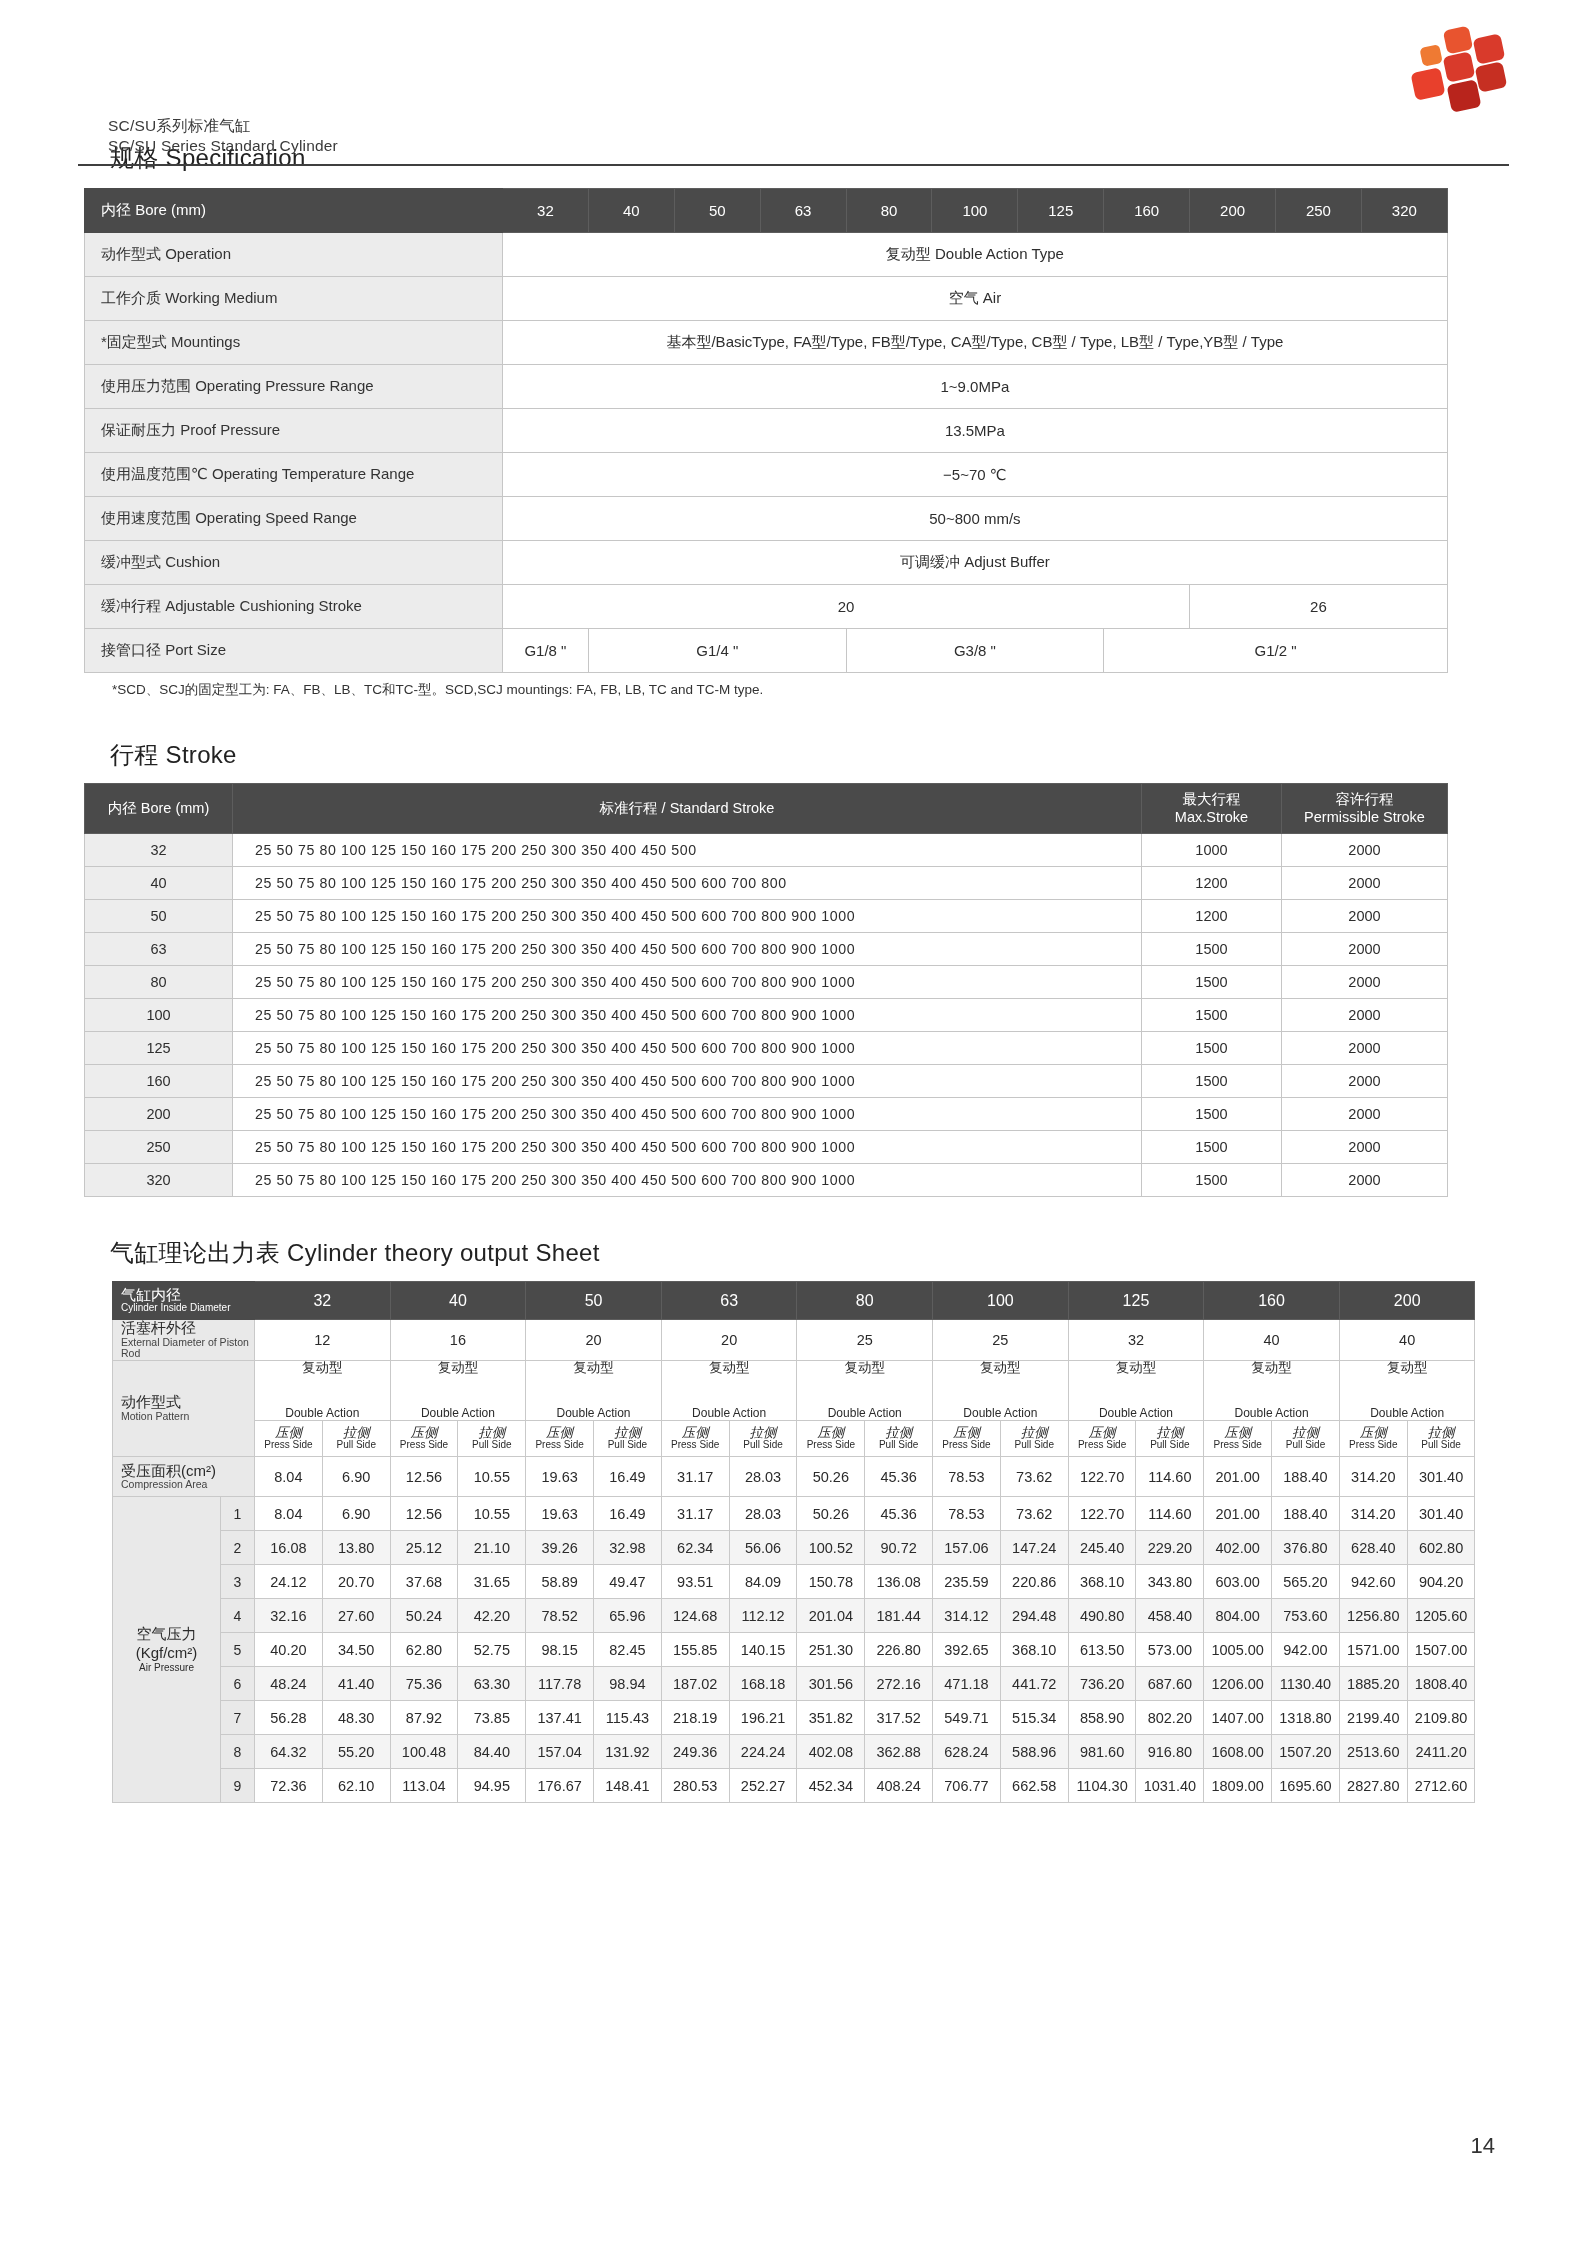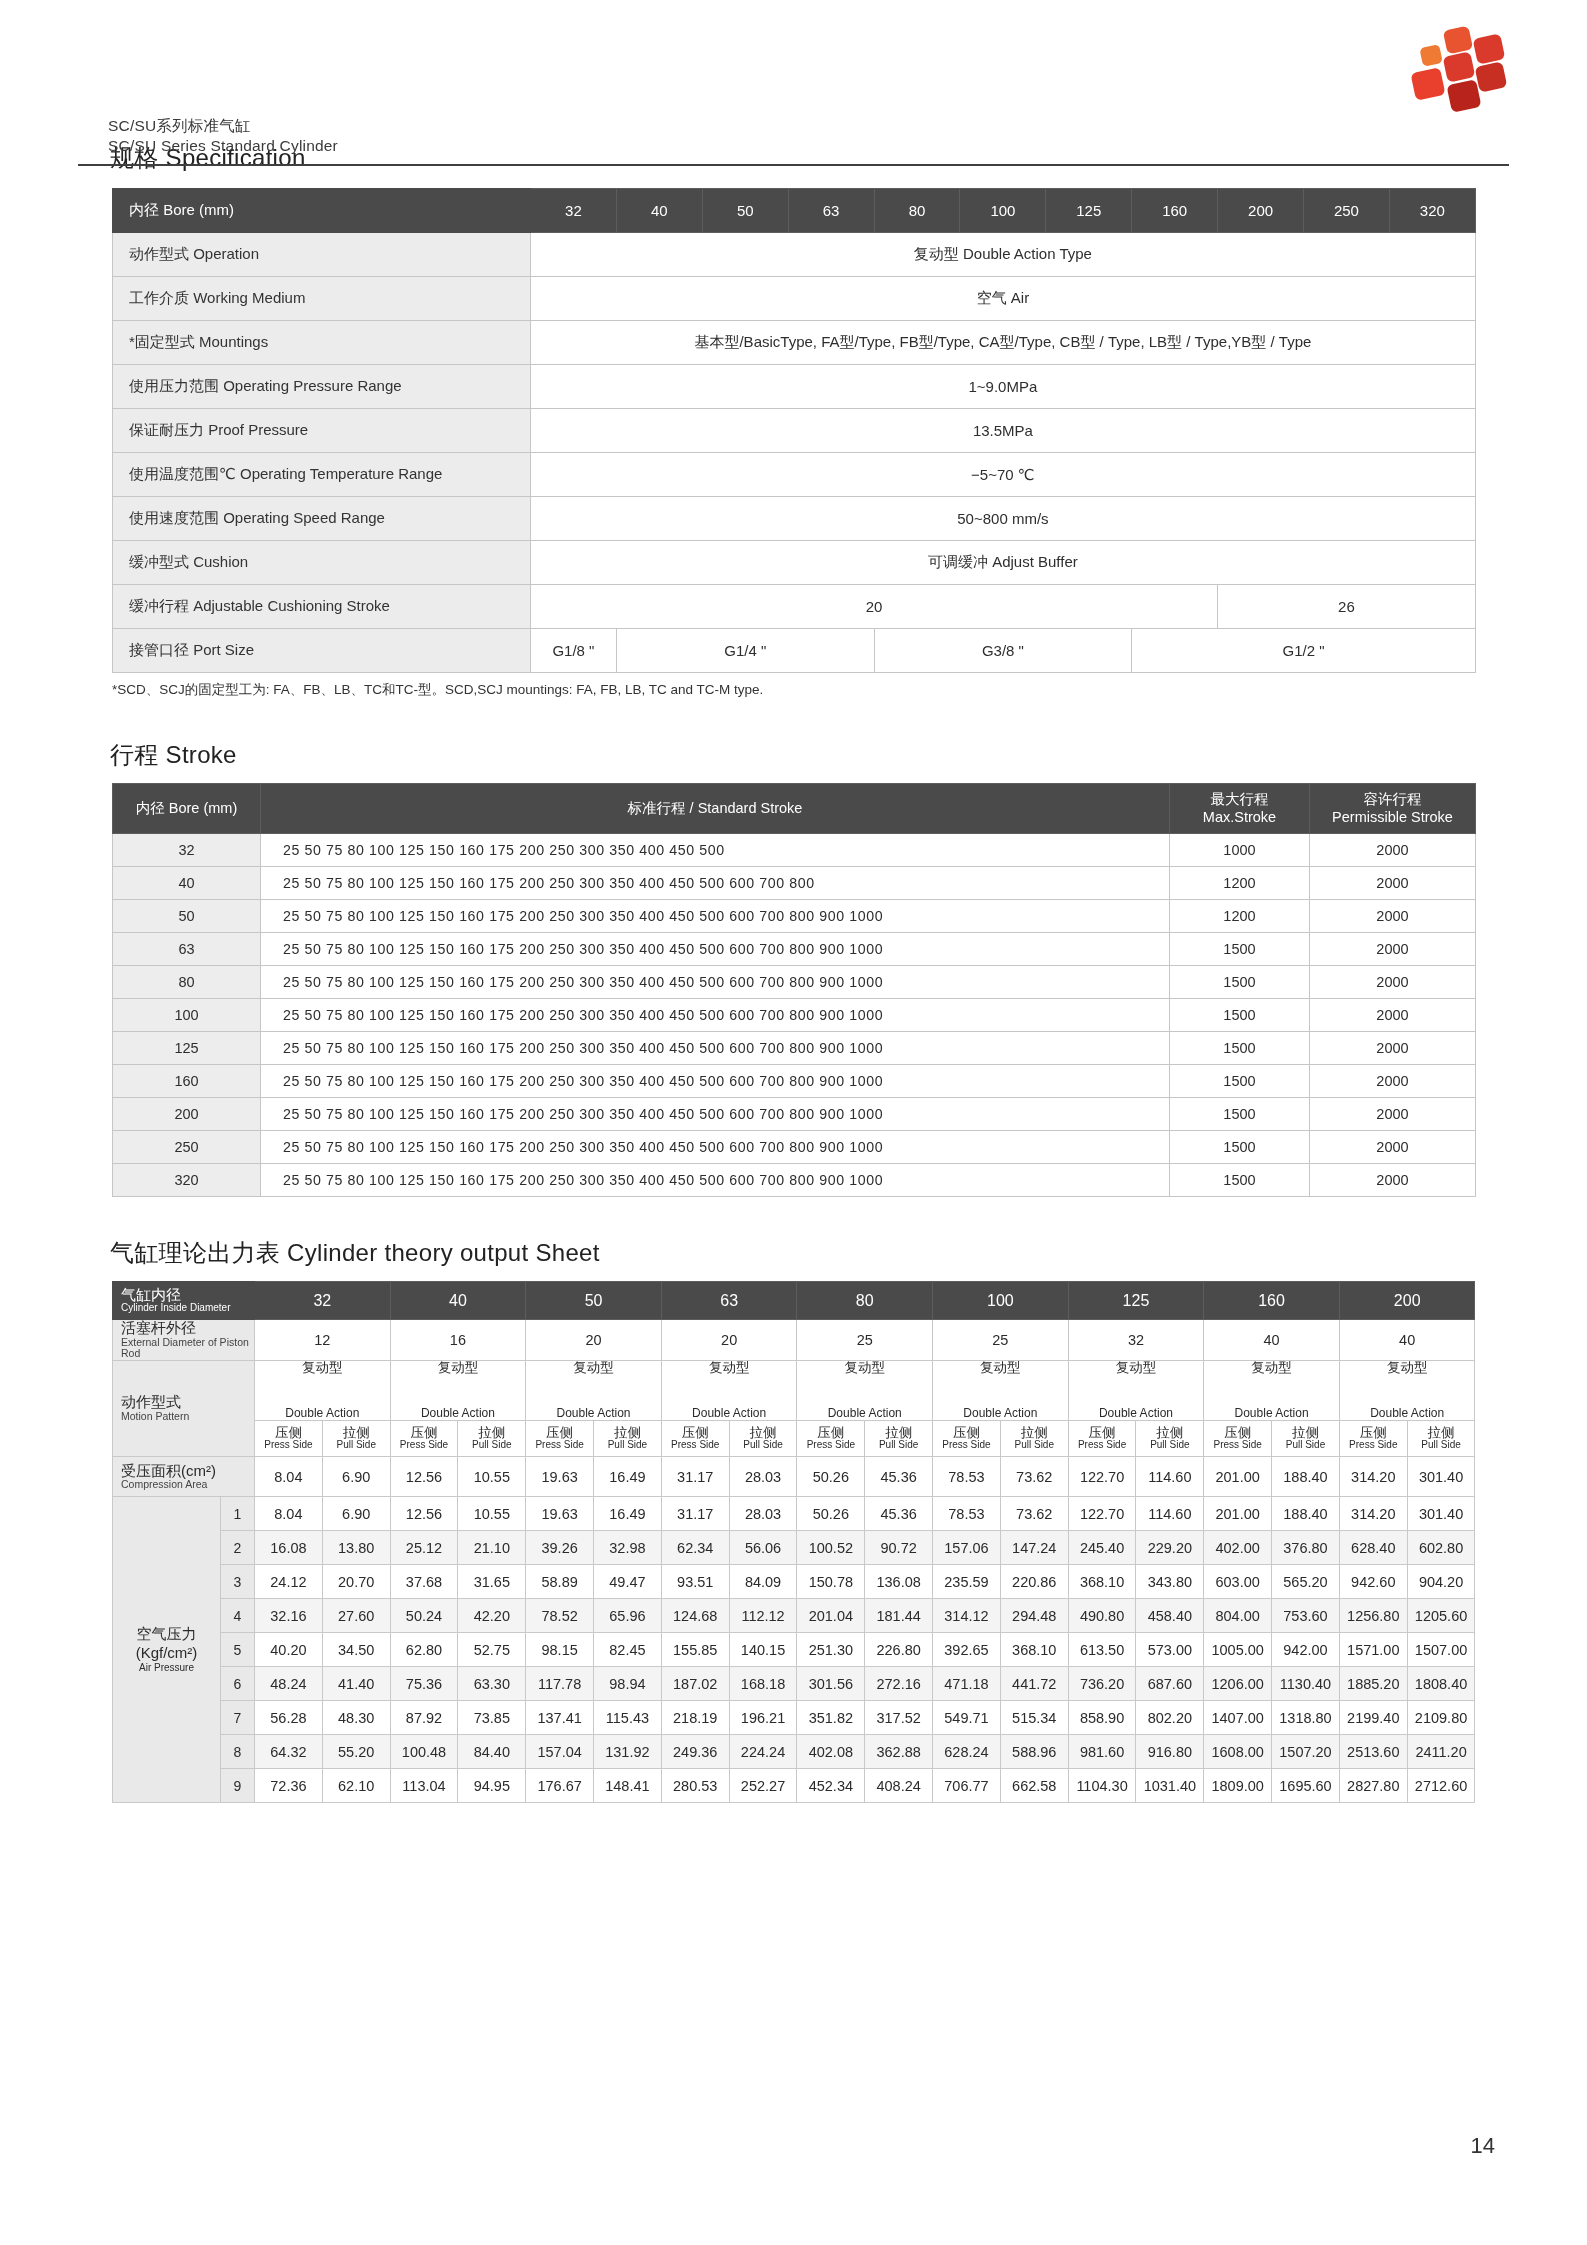--- a/index.html
+++ b/index.html
@@ -41,21 +41,21 @@
     margin: 0 0 14px 110px;
     font-size: 24px;
     color: #222;
     letter-spacing: 0.3px;
   }
   .sec-title.tight { margin-bottom: 12px; }
 
   
   table.tbl {
     border-collapse: collapse;
-    margin-left: 112px;
+    margin-left: 84px;
     table-layout: fixed;
   }
   table.tbl td, table.tbl th {
     border: 1px solid #c6c6c6;
     font-weight: normal;
     font-size: 14.5px;
     color: #2e2e2e;
     text-align: center;
     padding: 0 3px;
   }
@@ -113,21 +113,21 @@
   #out-table .dark-lbl {
     background:#4a4a4a; color:#fff; border-color:#4a4a4a;
     text-align:left; padding-left:8px; line-height:1.08;
   }
   #out-table .dark-lbl .cn { font-size:15px; display:block; }
   #out-table .dark-lbl .en { font-size:10px; display:block; }
   #out-table .da { font-size:12.5px; line-height:1.08; }
   #out-table .da .cn { font-size:13.5px; display:block; }
   #out-table .da .en { font-size:12px; display:block;margin-top:32px; }
   #out-table .side { line-height:1.05; }
-  #out-table .side .cn { font-size:13.5px; display:block; }
+  #out-table .side .cn { font-size:13.5px; display:block;font-style:italic; }
   #out-table .side .en { font-size:10px; display:block; }
   #out-table td.num { font-size:14.5px; }
   #out-table td.pidx { background:#e9e9e9; width:34px; font-size:14px; }
   #out-table td.apress {
     background:#e9e9e9; width:108px; line-height:1.22; vertical-align:middle;
   }
   #out-table td.apress .cn { font-size:15px; display:block; }
   #out-table td.apress .en { font-size:10px; display:block; }
   #out-table tr.datarow { height:34px; }
   #out-table tr.datarow.alt { background:#f4f4f4; }

